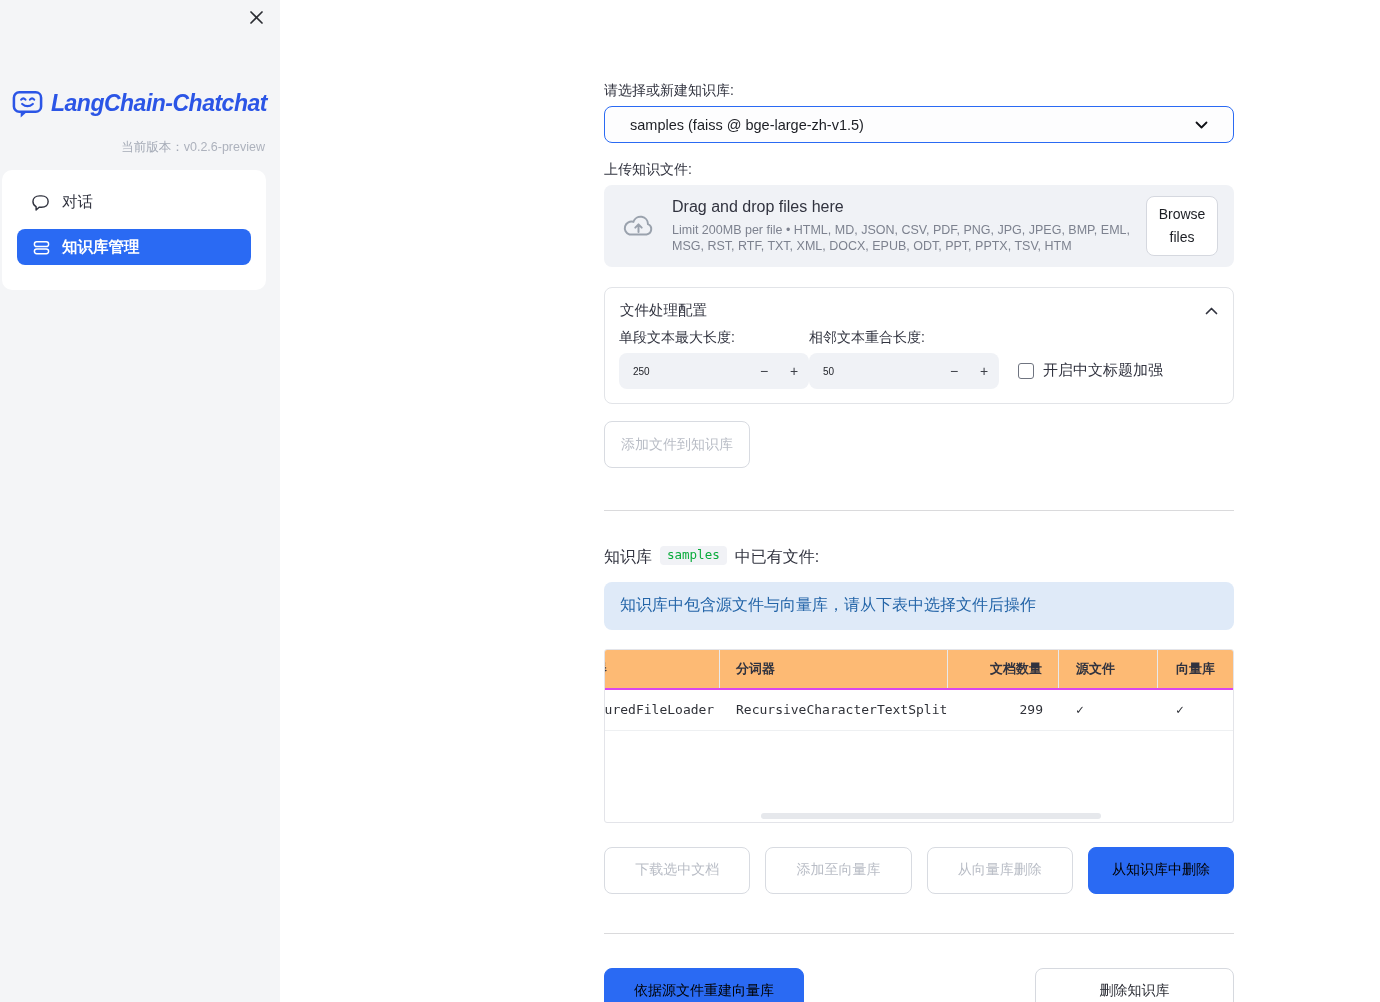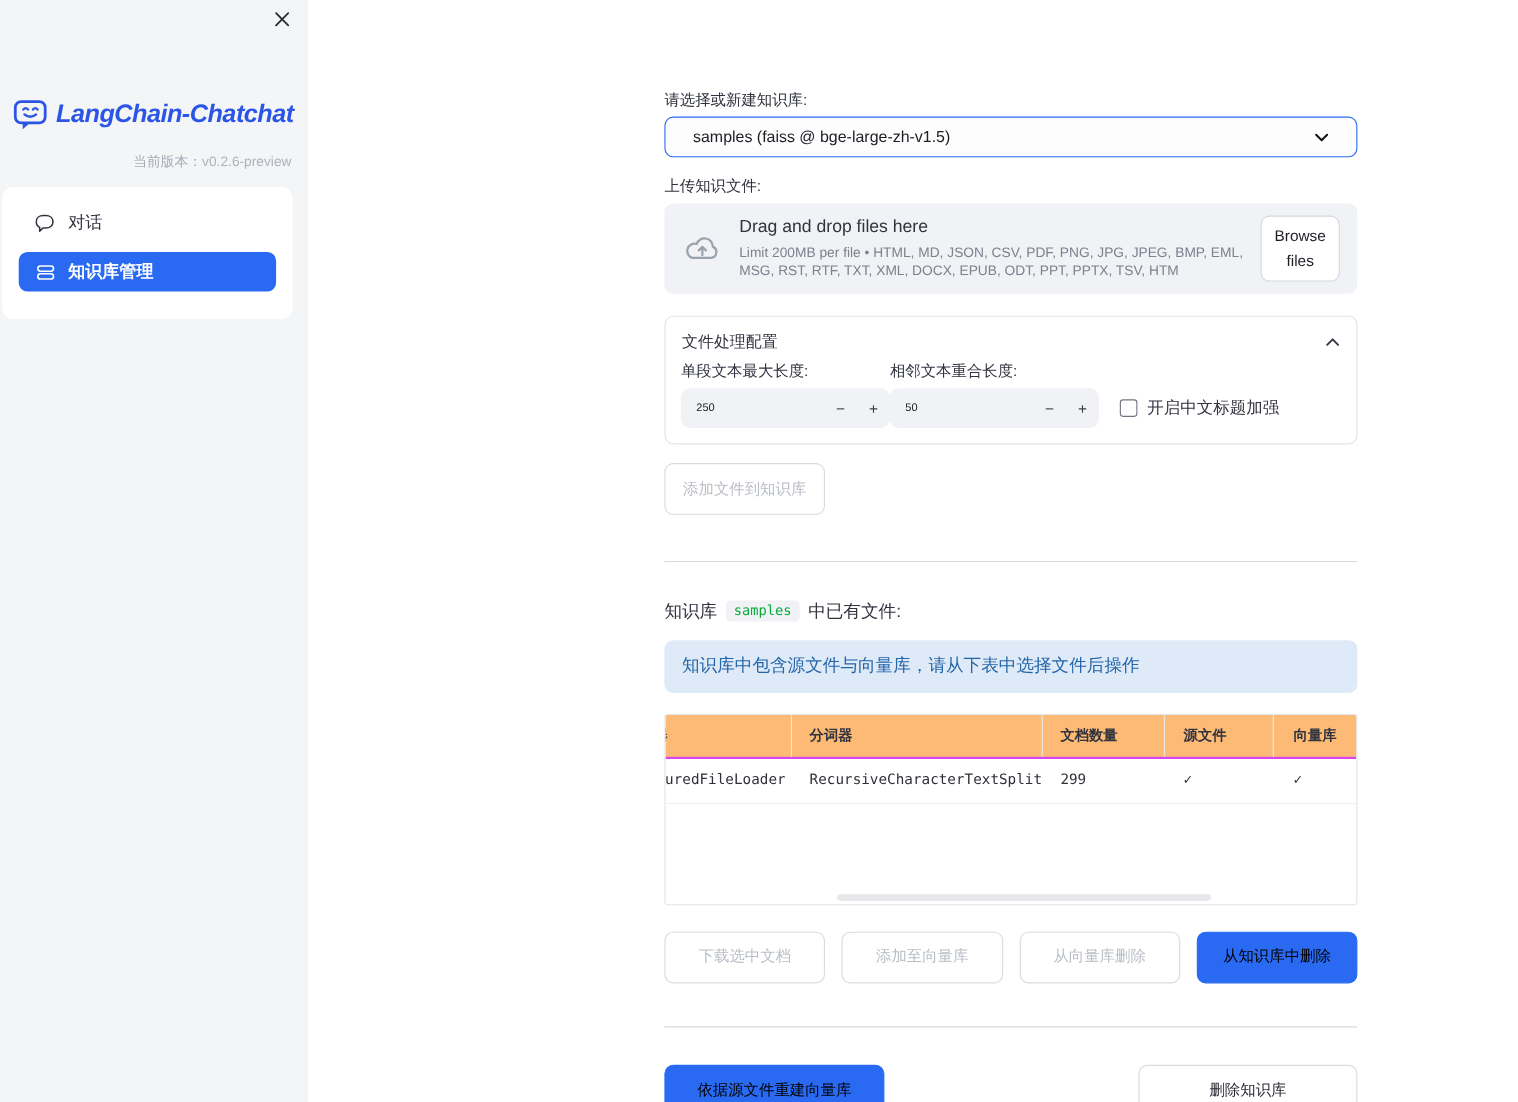--- a/index.html
+++ b/index.html
@@ -63,21 +63,21 @@
   .info-box { margin-top:17px; height:48px; background:#dfeaf8; border-radius:8px; display:flex; align-items:center; padding:0 16px; font-size:16px; color:#2465a8; }
 
   .dataframe { margin-top:19px; height:174px; border:1px solid #e3e4e9; border-radius:3px; position:relative; background:#ffffff; overflow:hidden; }
   .df-header { display:flex; height:40px; background:#fdba74; border-bottom:2px solid #d946ef; align-items:stretch; font-size:13px; font-weight:700; color:#31333f; }
   .df-row { display:flex; height:41px; align-items:stretch; border-bottom:1px solid #eef0f2; font-family:"DejaVu Sans Mono", monospace; font-size:13px; color:#2f3138; }
   .df-cell { display:flex; align-items:center; overflow:hidden; }
   .df-header .df-cell { border-right:1px solid #e8e9ec; }
   .df-header .df-cell:last-child { border-right:none; }
   .c1 { width:115px; }
   .c2 { width:228px; padding:0 16px; }
-  .c3 { width:111px; padding:0 16px; }
+  .c3 { width:111px; padding:0 16px; justify-content:flex-end; }
   .c4 { width:99px; padding:0 17px; }
   .c5 { flex:1; padding:0 18px; }
   .clip-shift { display:inline-block; white-space:nowrap; margin-left:-63px; }
   .df-hscroll { position:absolute; bottom:3px; left:156px; width:340px; height:6px; background:#e6e8ec; border-radius:3px; }
 
   .actions-row { margin-top:24px; display:flex; gap:15px; }
   .actions-row .btn { flex:1; }
 
   .footer-row { display:flex; justify-content:space-between; }
   #rebuild-btn { width:200px; }

